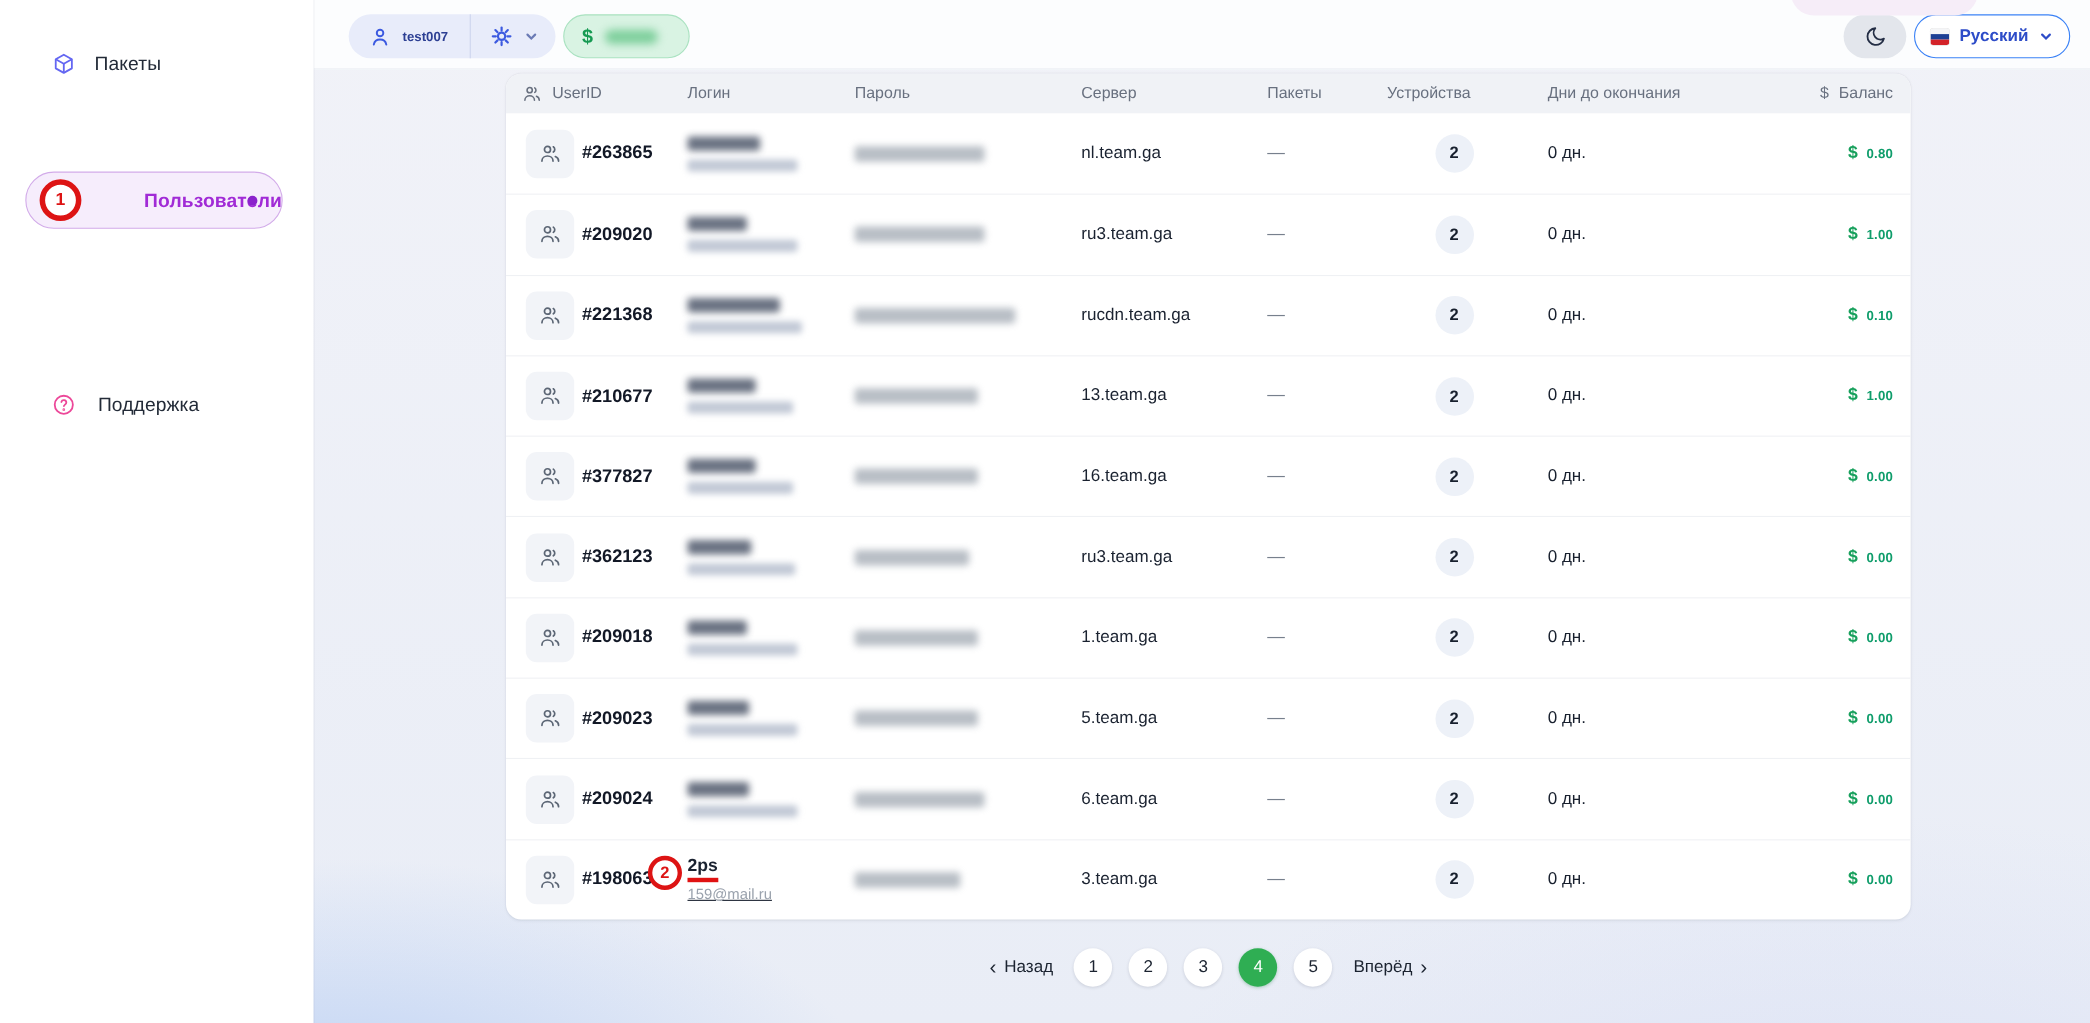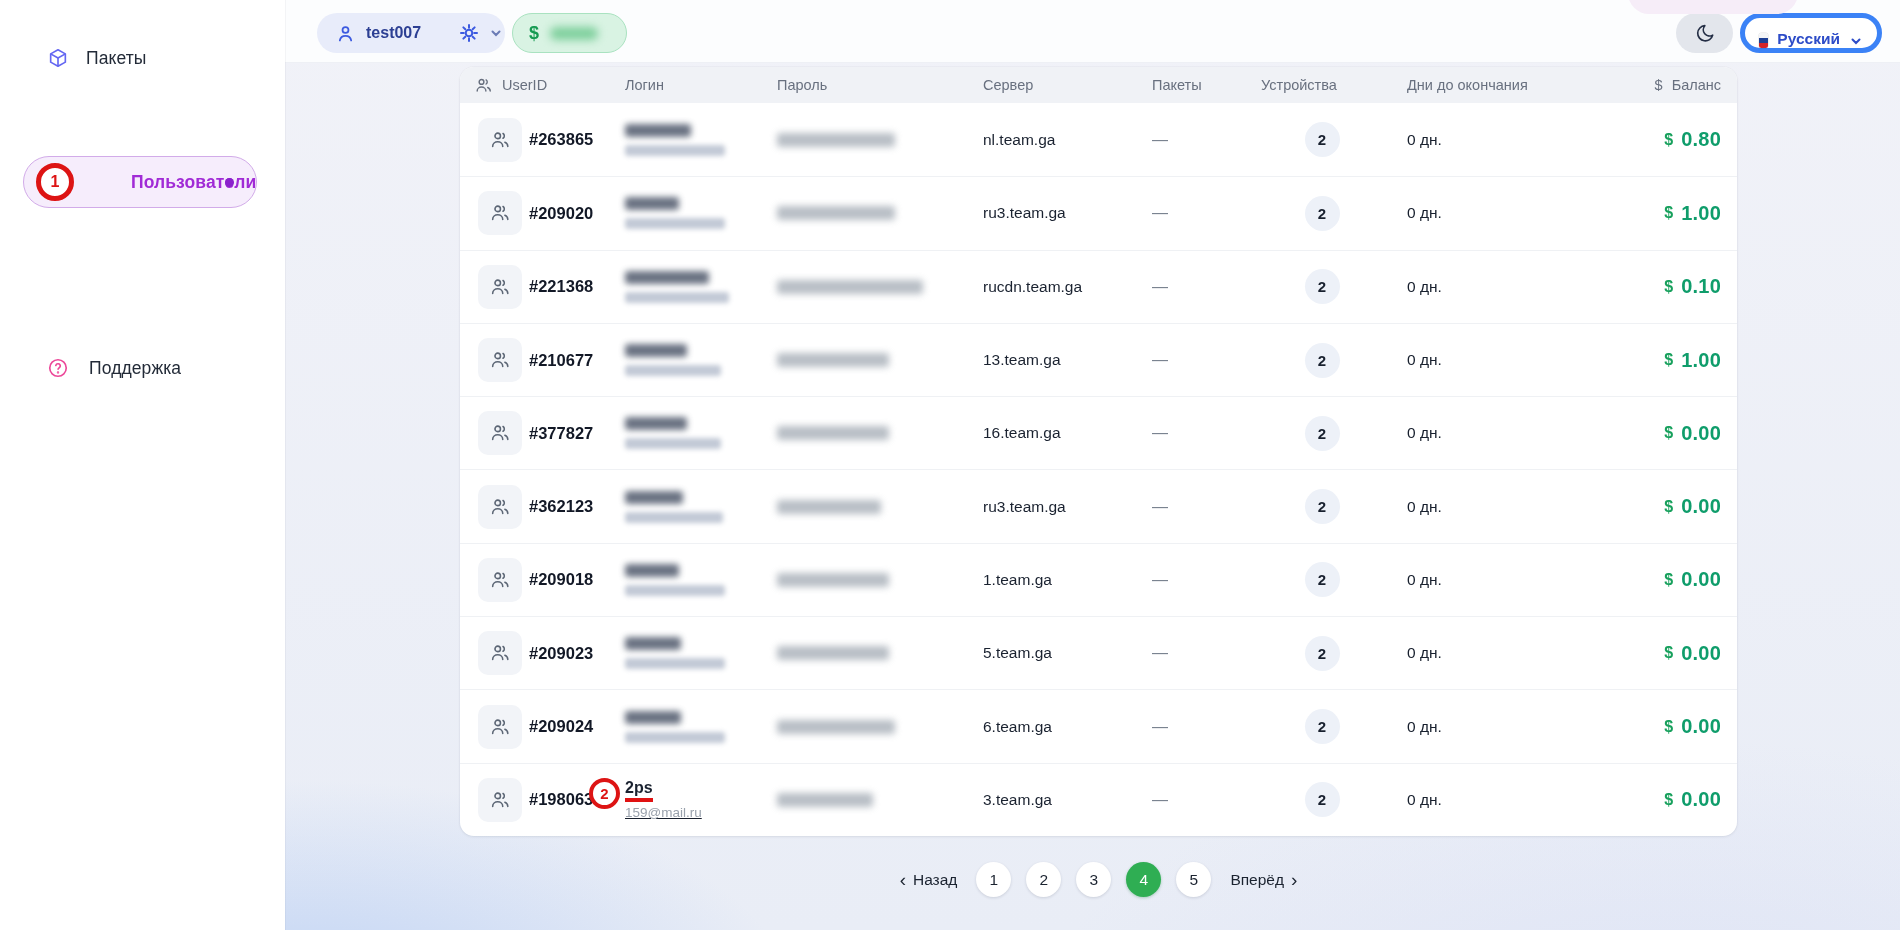--- a/index.html
+++ b/index.html
@@ -28,27 +28,27 @@
   .side-item.active { background:#f6edfc; border:1.5px solid #d2abe9; }
   .side-item.active .lbl { color:#a12bd6; font-weight:600;margin-left:44px; }
   .side-item .dot { position:absolute; right:22px; width:9px; height:9px; border-radius:50%; background:#8b22cc; }
 
   .topbar {
     position:absolute; left:285px; top:0; right:0; height:63px;
     background:#fcfdfe; border-bottom:1px solid #eef0f5; z-index:4;
   }
   .pill { position:absolute; top:13px; height:40px; border-radius:20px; display:flex; align-items:center; }
   .account-pill { left:32px; width:188px; background:#e8ecfa; padding:0 10px 0 18px; gap:10px; cursor:pointer; }
-  .account-pill .uname { font-size:16px; font-weight:700; color:#2c3f93; }
+  .account-pill .uname { font-size:12px; font-weight:700; color:#2c3f93; }
   .account-pill .vdiv { width:1px; height:40px; background:#ccd4ee; margin:0 8px 0 10px; }
   .balance-pill { left:227px; width:115px; background:#d9f3e3; border:1px solid #a9e2c0; padding:0 16px; gap:11px; cursor:pointer; }
   .balance-pill .cur { font-size:18px; font-weight:700; color:#169a52; }
   .blur-amount { width:48px; height:13px; border-radius:6px; background:#7ecf9c; filter:blur(4px); }
   .moon-btn { position:absolute; right:167px; top:13px; width:57px; height:40px; border-radius:20px; background:#e3e6ec; display:flex; align-items:center; justify-content:center; cursor:pointer; }
-  .lang-pill { right:18px; width:142px; background:#ffffff; border:5px solid #3b82f6; padding:0 14px; gap:9px; justify-content:center; cursor:pointer;align-items:flex-end; }
+  .lang-pill { right:18px; width:142px; background:#ffffff; border:1px solid #3b82f6; padding:0 14px; gap:9px; justify-content:center; cursor:pointer; }
   .lang-pill .flag { width:21px; height:15px; border-radius:2.5px; overflow:hidden; display:flex; flex-direction:column; box-shadow:0 0 0 .5px rgba(0,0,0,.12); }
   .flag i { flex:1; display:block; }
   .flag .f1{ background:#f4f5f7; } .flag .f2{ background:#1c3f94; } .flag .f3{ background:#d32329; }
   .lang-pill .lg { font-size:15.5px; font-weight:700; color:#2d4cc8; }
   .cutoff-el { position:absolute; left:1343px; top:-28px; width:170px; height:42px; border-radius:21px; background:#f6edf8; z-index:3; }
 
   .card {
     position:absolute; left:460px; top:67px; width:1277px; height:769px;
     background:#ffffff; border-radius:14px; z-index:2;
     box-shadow:0 1px 3px rgba(16,24,40,.07), 0 0 0 1px rgba(16,24,40,.02);
@@ -74,21 +74,21 @@
   .visible-login .login-text { display:block;text-decoration:underline; }
   .login-text .lg { font-size:16px; font-weight:700; color:#1a2230; display:inline-block; border-bottom:4px solid #e01212; padding-bottom:1px; }
   .login-text .em { font-size:13.5px; color:#9aa2ad; margin-top:3px; }
   .server { font-size:15.5px; color:#1a2230; }
   .pkg { font-size:16px; color:#77808d; }
   .dev { display:flex; justify-content:center; padding-right:24px; }
   .dev .badge { width:35px; height:35px; border-radius:50%; background:#edf1f8; display:flex; align-items:center; justify-content:center; font-size:15px; font-weight:700; color:#18202e; }
   .days { font-size:15.5px; color:#18202e; }
   .bal { display:flex; justify-content:flex-end; align-items:center; gap:8px; font-weight:700; }
   .bal .d { font-size:16px; color:#17a05c; }
-  .bal .v { font-size:20px; color:#0f9d6b; letter-spacing:.2px; }
+  .bal .v { font-size:12px; color:#0f9d6b; letter-spacing:.2px; }
 
   .pager { position:absolute; left:460px; top:862px; width:1277px; display:flex; align-items:center; justify-content:center; gap:15px; z-index:2; }
   .pg-nav { display:flex; align-items:center; gap:7px; font-size:15.5px; font-weight:500; color:#1b2330; cursor:pointer; padding:0 4px; }
   .pg-nav .chv { font-size:19px; line-height:1; color:#1b2330; }
   .pg { width:35px; height:35px; border-radius:50%; background:#fff; box-shadow:0 1px 3px rgba(20,30,60,.14); display:flex; align-items:center; justify-content:center; font-size:15.5px; font-weight:500; color:#1b2330; cursor:pointer; }
   .pg.active { background:#2fae53; color:#fff; box-shadow:0 1px 3px rgba(24,120,60,.3); }
 
   .ann-circle { position:absolute; border-radius:50%; background:#fff; border:5px solid #dd1414; color:#dd1414; display:flex; align-items:center; justify-content:center; font-weight:700; z-index:9; }
   .ann-1 { left:36px; top:163px; width:38px; height:38px; font-size:16px; }
   .ann-2 { left:589px; top:778px; width:31px; height:31px; font-size:15px; border-width:4.5px; }

